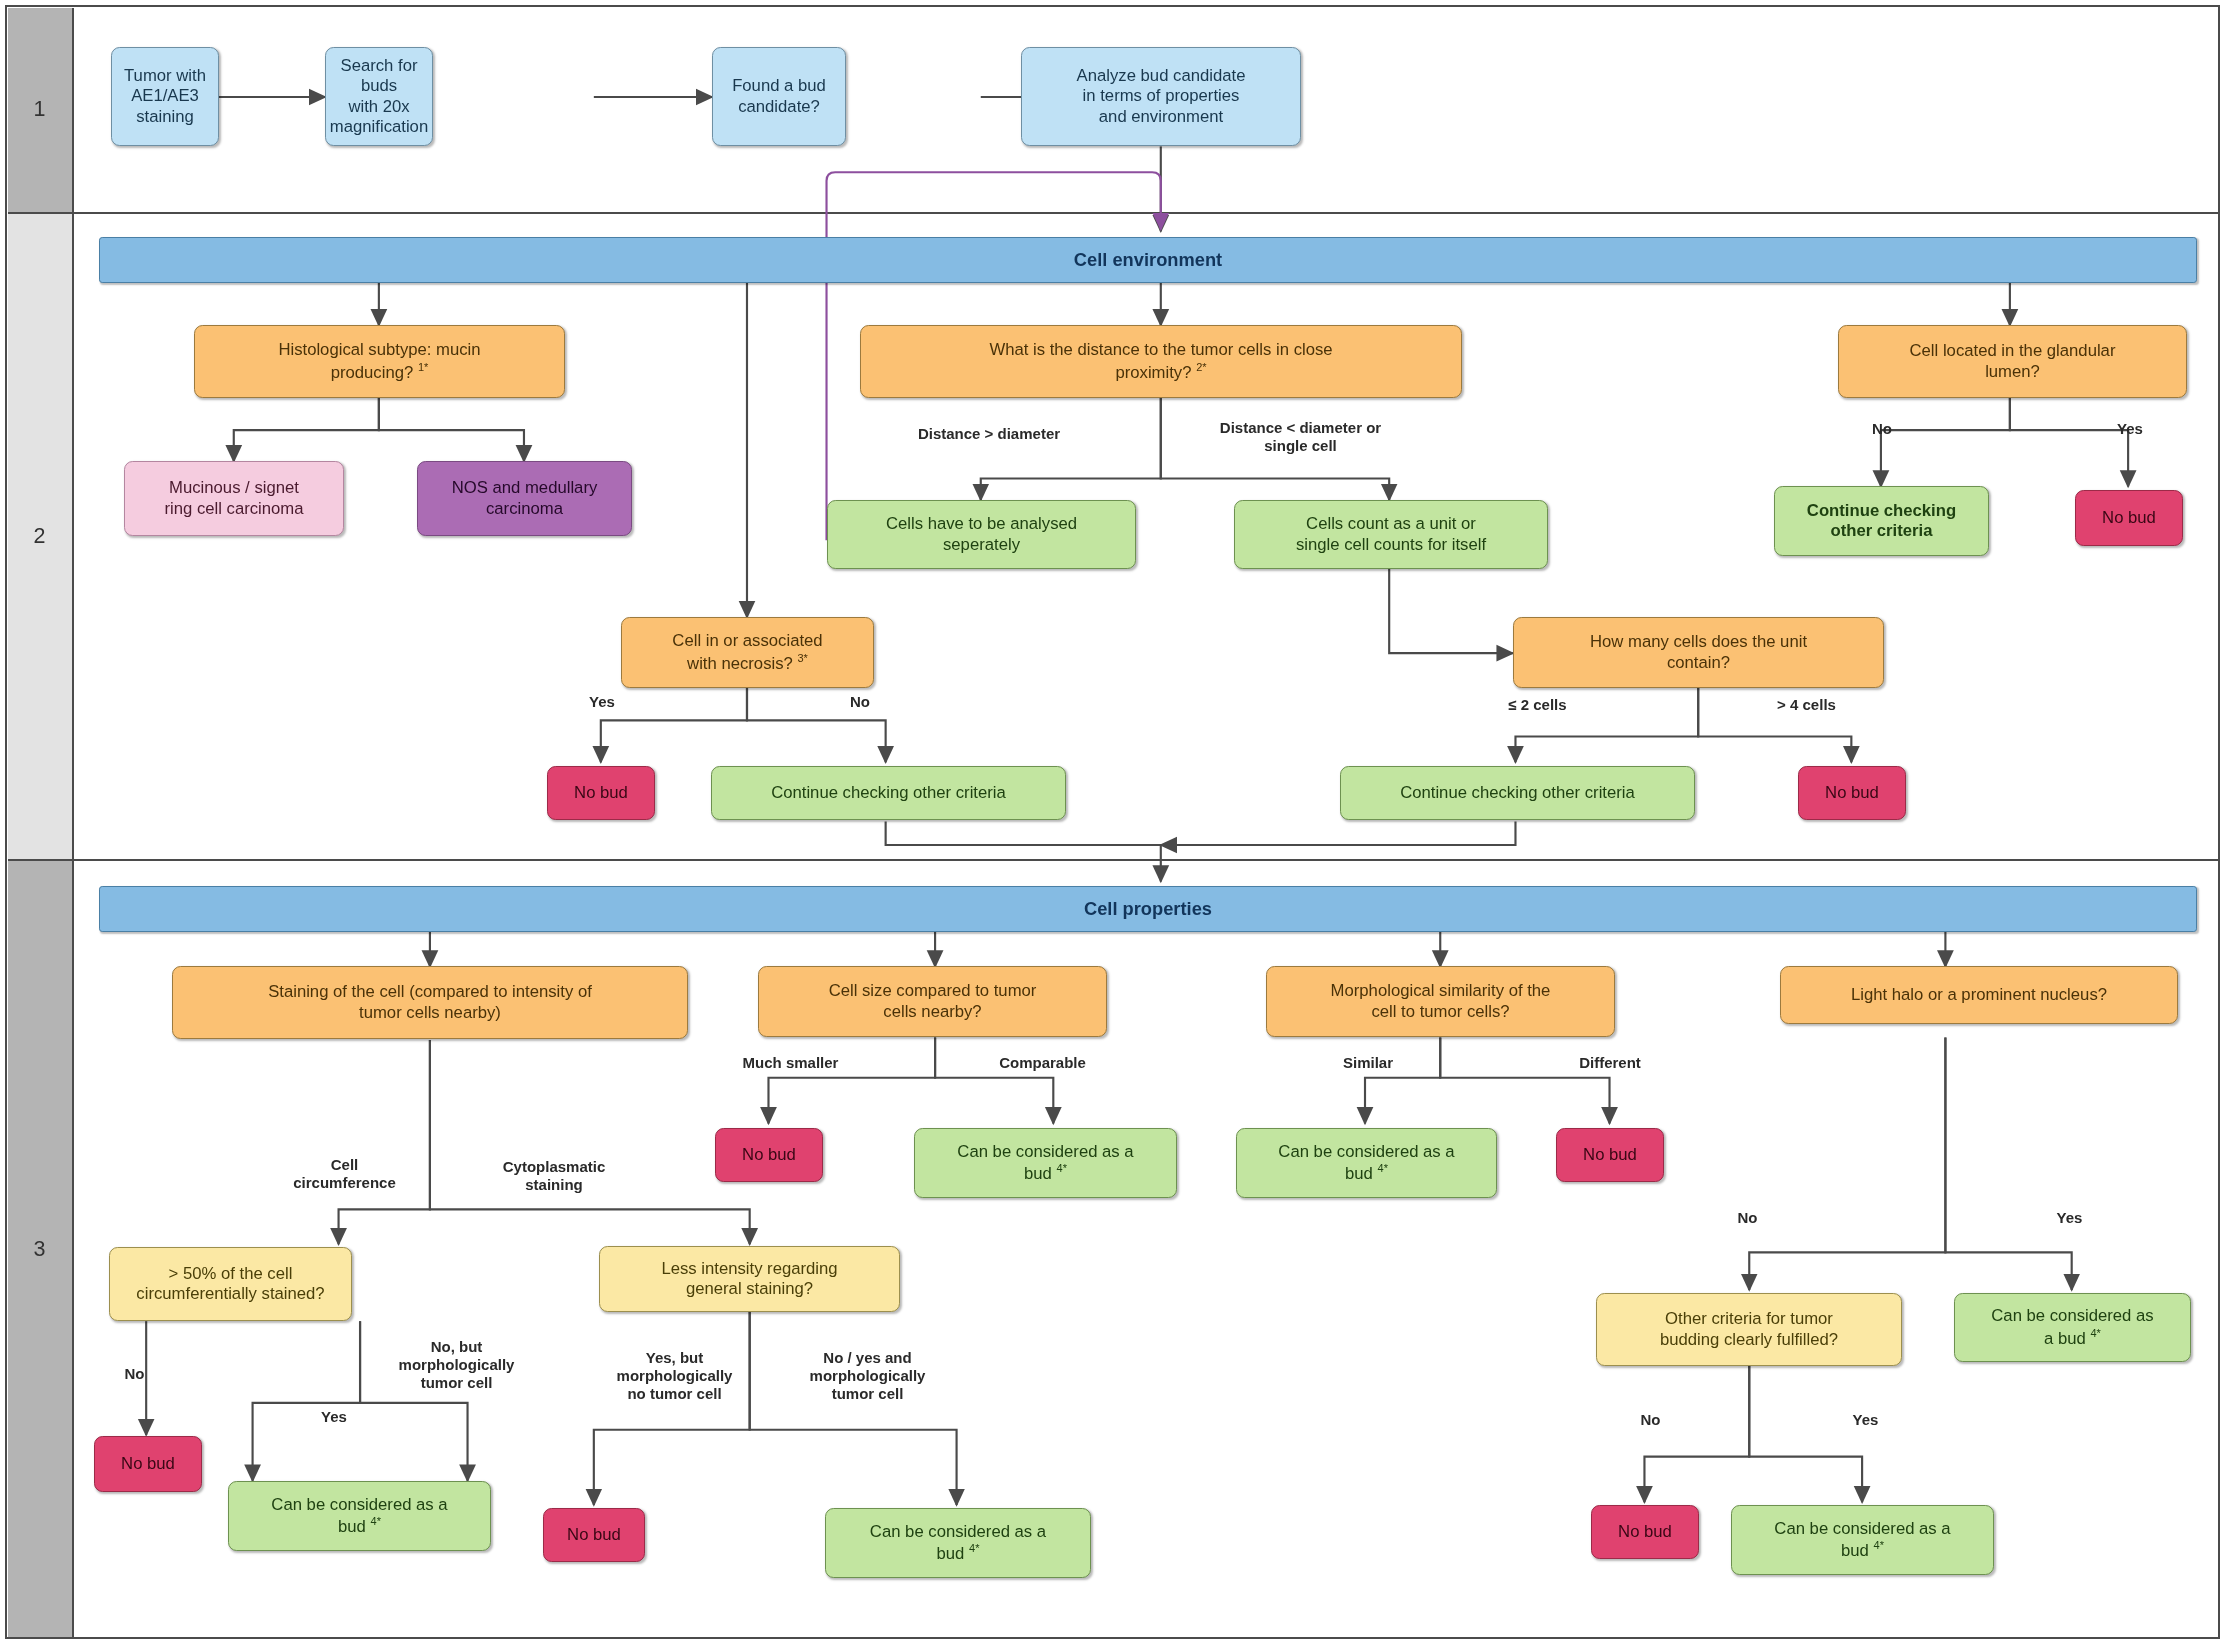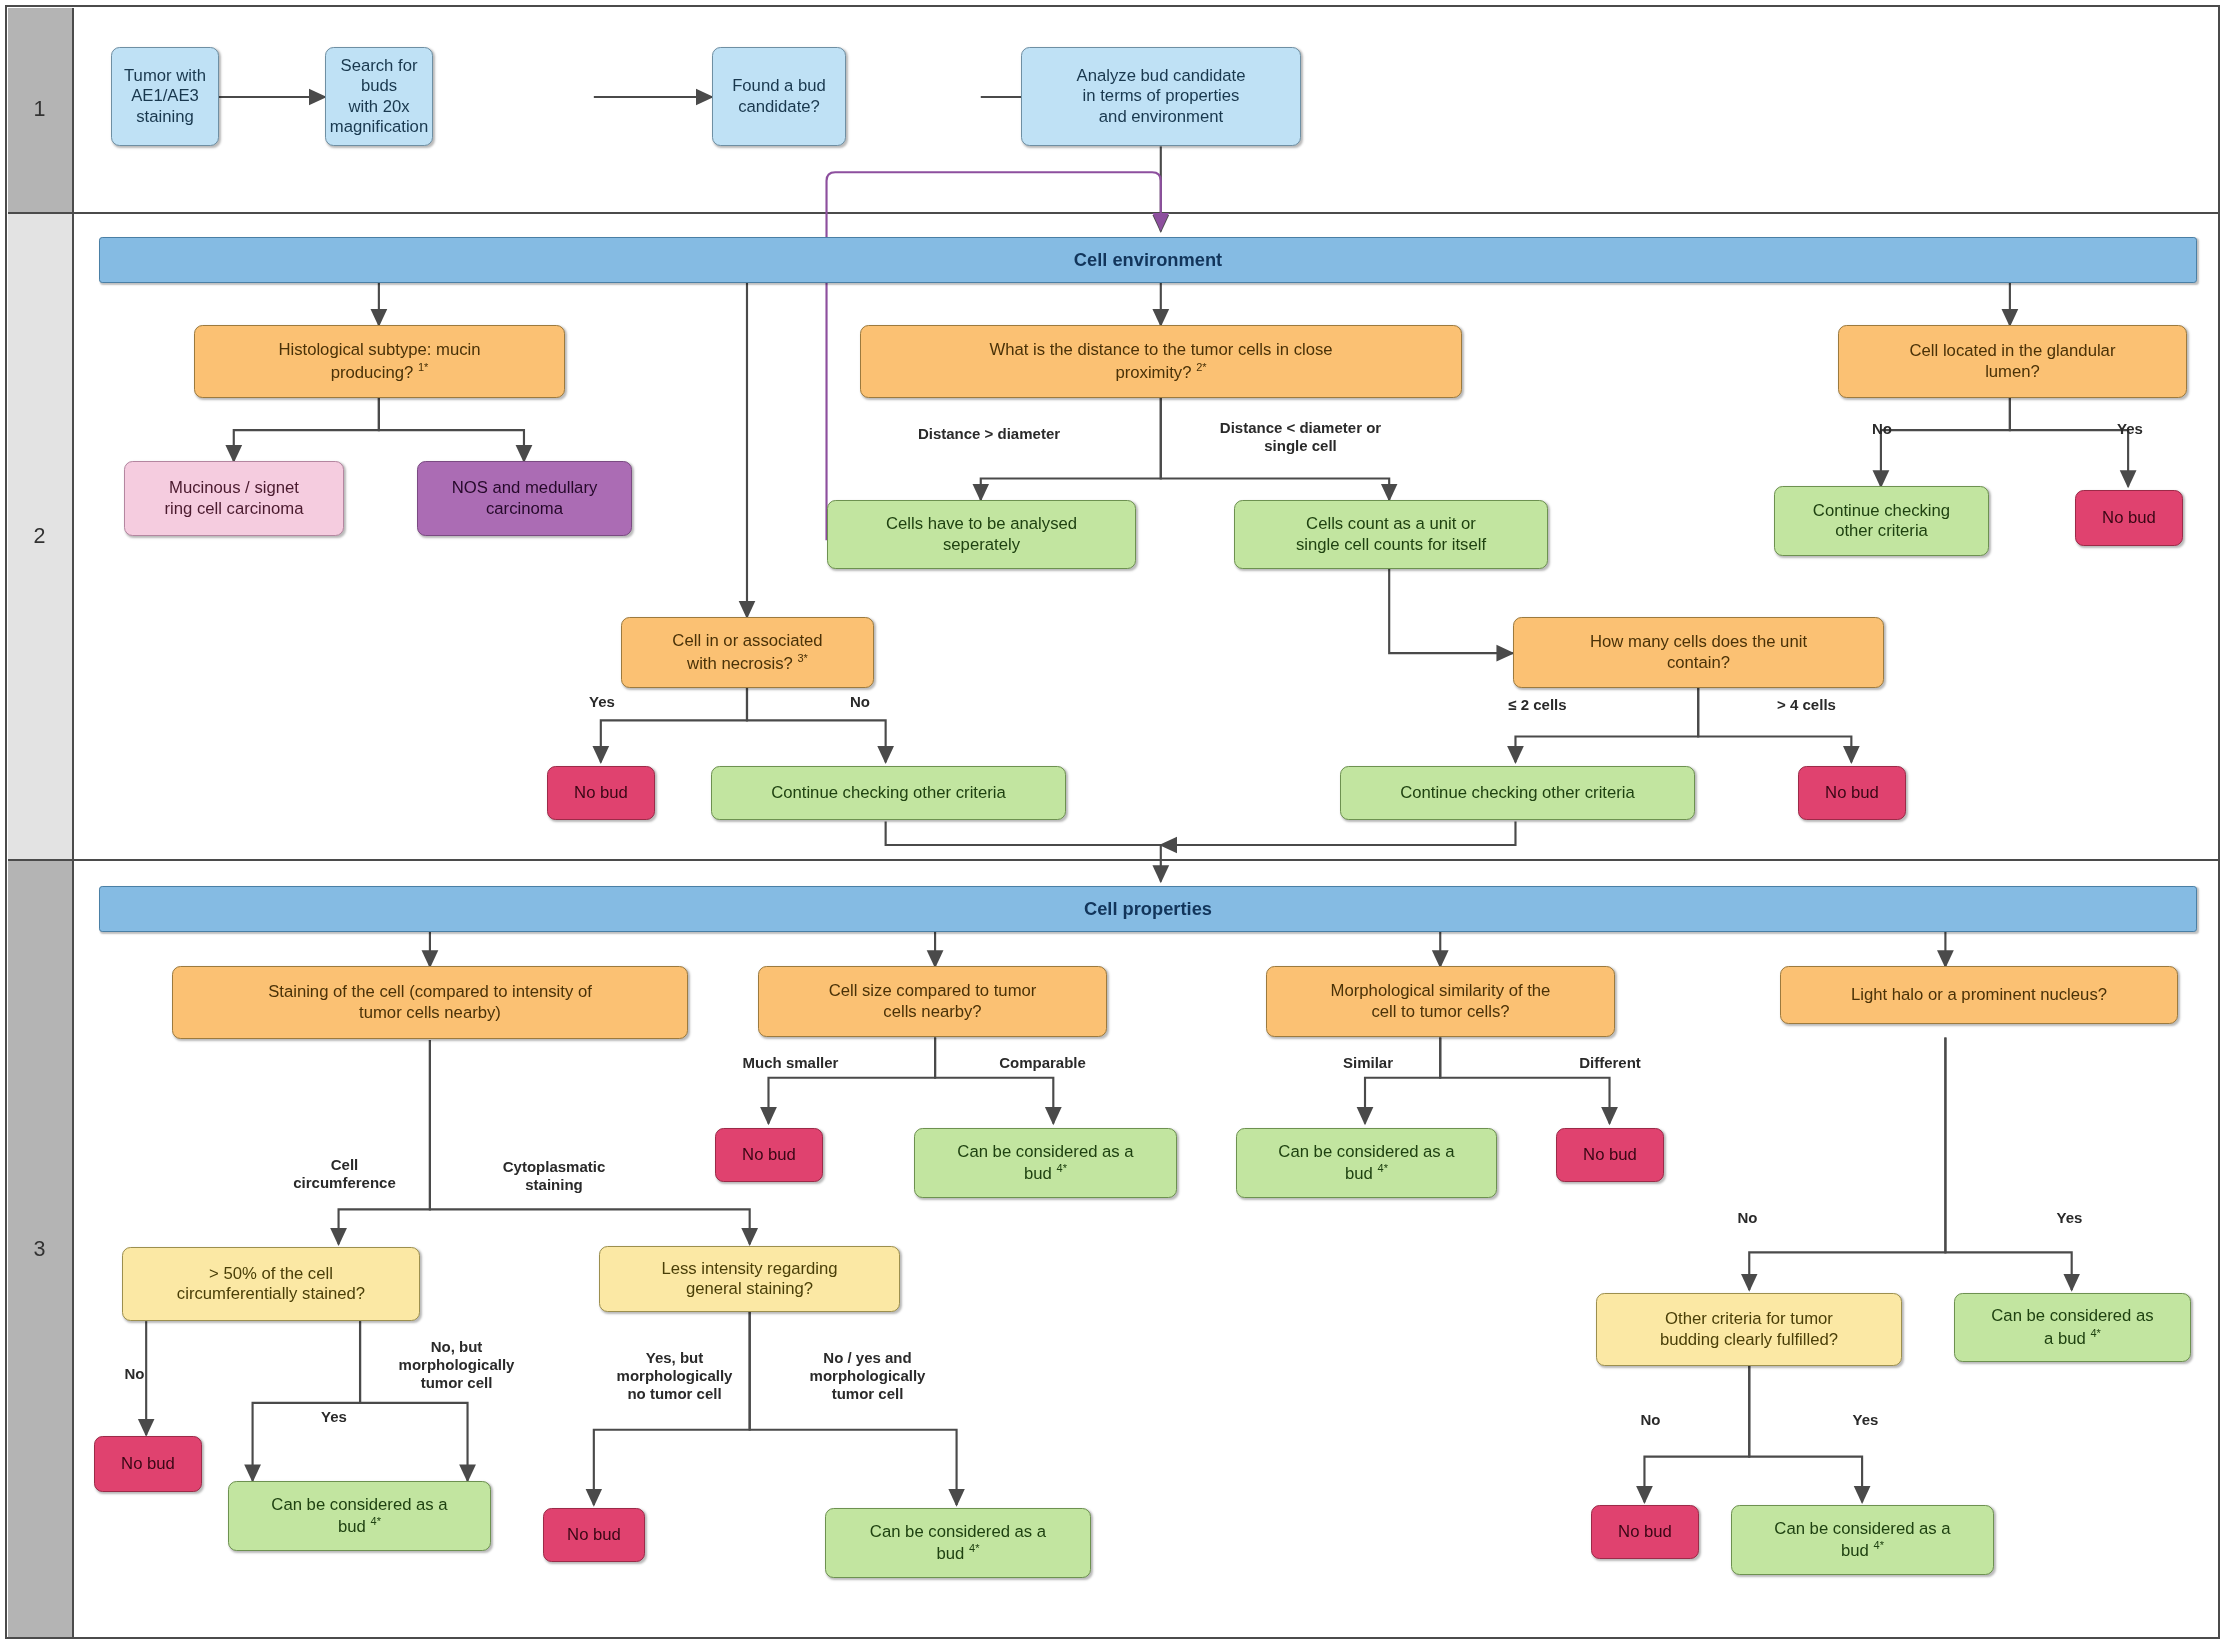--- a/index.html
+++ b/index.html
@@ -170,21 +170,21 @@
   </div>
   <div class="node n-green" style="left:1234px;top:500px;width:314px;height:69px;">
     <span class="ml">Cells count as a unit or<br>single cell counts for itself</span>
   </div>
 
   <div class="node n-orange" style="left:1838px;top:325px;width:349px;height:73px;">
     <span class="ml">Cell located in the glandular<br>lumen?</span>
   </div>
   <div class="elabel" style="left:1828px;top:420px;width:108px;">No</div>
   <div class="elabel" style="left:2076px;top:420px;width:108px;">Yes</div>
-  <div class="node n-green" style="left:1774px;top:486px;width:215px;height:70px;">
+  <div class="node n-green" style="left:1774px;top:486px;width:215px;height:70px;font-weight:bold;">
     <span class="ml">Continue checking<br>other criteria</span>
   </div>
   <div class="node n-red" style="left:2075px;top:490px;width:108px;height:56px;">
     <span class="ml">No bud</span>
   </div>
 
   <div class="node n-orange" style="left:621px;top:617px;width:253px;height:71px;">
     <span class="ml">Cell in or associated<br>with necrosis? <span class="sup">3*</span></span>
   </div>
   <div class="elabel" style="left:548px;top:693px;width:108px;">Yes</div>
@@ -211,21 +211,21 @@
   <div class="sectionbar" style="left:99px;top:886px;width:2096px;height:44px;">
     <span>Cell properties</span>
   </div>
 
   <div class="node n-orange" style="left:172px;top:966px;width:516px;height:73px;">
     <span class="ml">Staining of the cell (compared to intensity of<br>tumor cells nearby)</span>
   </div>
   <div class="elabel" style="left:269px;top:1156px;width:151px;">Cell<br>circumference</div>
   <div class="elabel" style="left:468px;top:1158px;width:172px;">Cytoplasmatic<br>staining</div>
 
-  <div class="node n-yellow" style="left:122px;top:1247px;width:298px;height:74px;">
+  <div class="node n-yellow" style="left:109px;top:1247px;width:243px;height:74px;">
     <span class="ml">&gt; 50% of the cell<br>circumferentially stained?</span>
   </div>
   <div class="elabel" style="left:86px;top:1365px;width:97px;">No</div>
   <div class="elabel" style="left:280px;top:1408px;width:108px;">Yes</div>
   <div class="elabel" style="left:376px;top:1338px;width:161px;">No, but<br>morphologically<br>tumor cell</div>
   <div class="node n-red" style="left:94px;top:1436px;width:108px;height:56px;">
     <span class="ml">No bud</span>
   </div>
   <div class="node n-green" style="left:228px;top:1481px;width:263px;height:70px;">
     <span class="ml">Can be considered as a<br>bud <span class="sup">4*</span></span>

